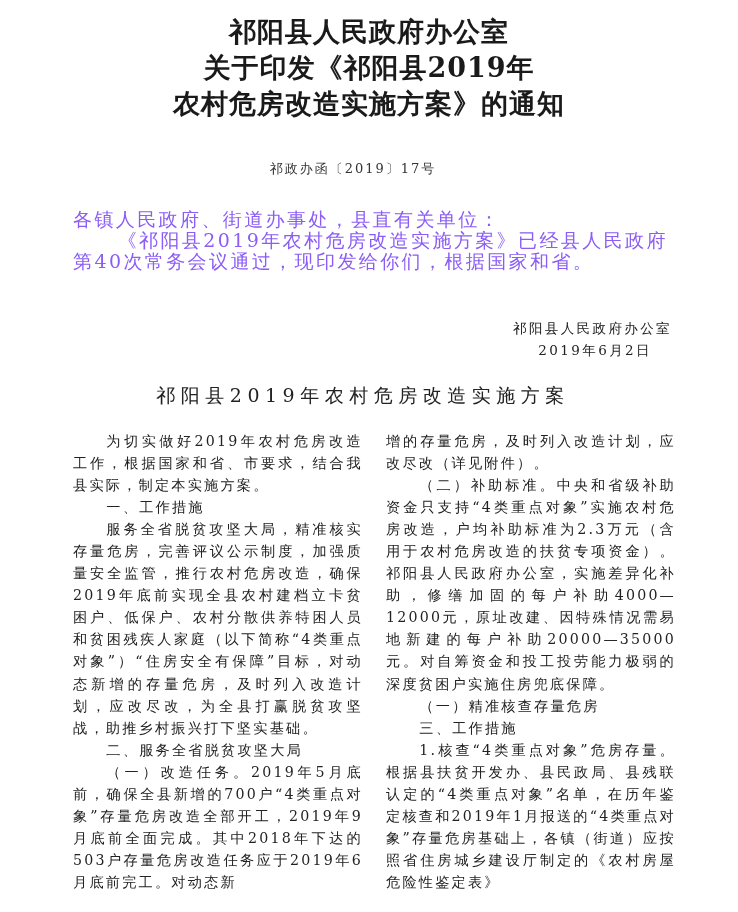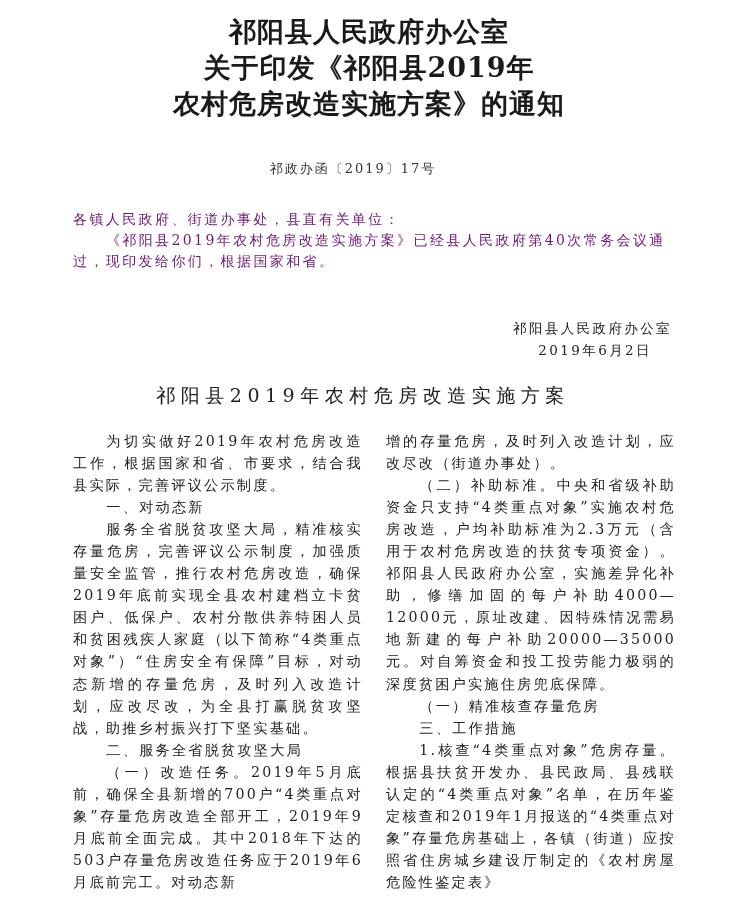--- a/index.html
+++ b/index.html
@@ -1,20 +1,20 @@
 <!DOCTYPE html>
 <html><head>
 <meta charset="utf-8">
 <style>
   html, body { margin: 0; padding: 0; background: #ffffff; }
   body { width: 738px; height: 912px; position: relative; overflow: hidden; color: #1a1a1a; }
   .title-block { position: absolute; left: 0; width: 738px; top: 14px; text-align: center; }
   .title-line { font-family: "DejaVu Serif", "Liberation Serif", serif; font-weight: bold; font-size: 27px; line-height: 36px; letter-spacing: 1px; color: #1a1a1a; }
   .doc-number { position: absolute; top: 160px; left: 0; width: 626px; text-align: center; font-family: "DejaVu Serif", serif; font-size: 13px; letter-spacing: 2px; color: #333; margin-left: 40px; }
-  .notice { position: absolute; left: 73px; width: 600px; top: 209px; font-family: "DejaVu Serif", serif; font-size: 14px; line-height: 21px; letter-spacing: 2.4px; color: #701a75; }
+  .notice { position: absolute; left: 73px; width: 600px; top: 209px; font-family: "DejaVu Serif", serif; font-size: 19px; line-height: 21px; letter-spacing: 2.4px; color: #8b5cf6; }
   .notice p { margin: 0; }
   .indent { text-indent: 2.35em; }
   .signature { position: absolute; right: 66px; top: 317px; text-align: right; font-family: "DejaVu Serif", serif; font-size: 13.5px; line-height: 22px; letter-spacing: 2.4px; color: #222; }
   .signature .date { padding-right: 20px; }
   .plan-title { position: absolute; top: 383px; left: 0; width: 726px; text-align: center; font-family: "DejaVu Serif", serif; font-size: 19px; letter-spacing: 5.5px; color: #222; }
   .col { position: absolute; top: 430px; width: 290px; font-family: "DejaVu Serif", serif; font-size: 14.2px; line-height: 22.05px; letter-spacing: 2.2px; color: #222; text-align: justify; }
   .col p { margin: 0; }
   .col-left { left: 73px; }
   .col-right { left: 386px; }
 </style>
@@ -35,26 +35,26 @@
 </div>
 
 <div class="signature">
   <div>祁阳县人民政府办公室</div>
   <div class="date">2019年6月2日</div>
 </div>
 
 <div class="plan-title">祁阳县2019年农村危房改造实施方案</div>
 
 <div class="col col-left">
-  <p class="indent">为切实做好2019年农村危房改造工作，根据国家和省、市要求，结合我县实际，完善评议公示制度。</p>
-  <p class="indent">一、对动态新</p>
+  <p class="indent">为切实做好2019年农村危房改造工作，根据国家和省、市要求，结合我县实际，制定本实施方案。</p>
+  <p class="indent">一、工作措施</p>
   <p class="indent">服务全省脱贫攻坚大局，精准核实存量危房，完善评议公示制度，加强质量安全监管，推行农村危房改造，确保2019年底前实现全县农村建档立卡贫困户、低保户、农村分散供养特困人员和贫困残疾人家庭（以下简称“4类重点对象”）“住房安全有保障”目标，对动态新增的存量危房，及时列入改造计划，应改尽改，为全县打赢脱贫攻坚战，助推乡村振兴打下坚实基础。</p>
   <p class="indent">二、服务全省脱贫攻坚大局</p>
   <p class="indent">（一）改造任务。2019年5月底前，确保全县新增的700户“4类重点对象”存量危房改造全部开工，2019年9月底前全面完成。其中2018年下达的503户存量危房改造任务应于2019年6月底前完工。对动态新</p>
 </div>
 
 <div class="col col-right">
-  <p>增的存量危房，及时列入改造计划，应改尽改（街道办事处）。</p>
+  <p>增的存量危房，及时列入改造计划，应改尽改（详见附件）。</p>
   <p class="indent">（二）补助标准。中央和省级补助资金只支持“4类重点对象”实施农村危房改造，户均补助标准为2.3万元（含用于农村危房改造的扶贫专项资金）。祁阳县人民政府办公室，实施差异化补助，修缮加固的每户补助4000—12000元，原址改建、因特殊情况需易地新建的每户补助20000—35000元。对自筹资金和投工投劳能力极弱的深度贫困户实施住房兜底保障。</p>
   <p class="indent">（一）精准核查存量危房</p>
   <p class="indent">三、工作措施</p>
   <p class="indent">1.核查“4类重点对象”危房存量。根据县扶贫开发办、县民政局、县残联认定的“4类重点对象”名单，在历年鉴定核查和2019年1月报送的“4类重点对象”存量危房基础上，各镇（街道）应按照省住房城乡建设厅制定的《农村房屋危险性鉴定表》</p>
 </div>
 
 </body></html>

